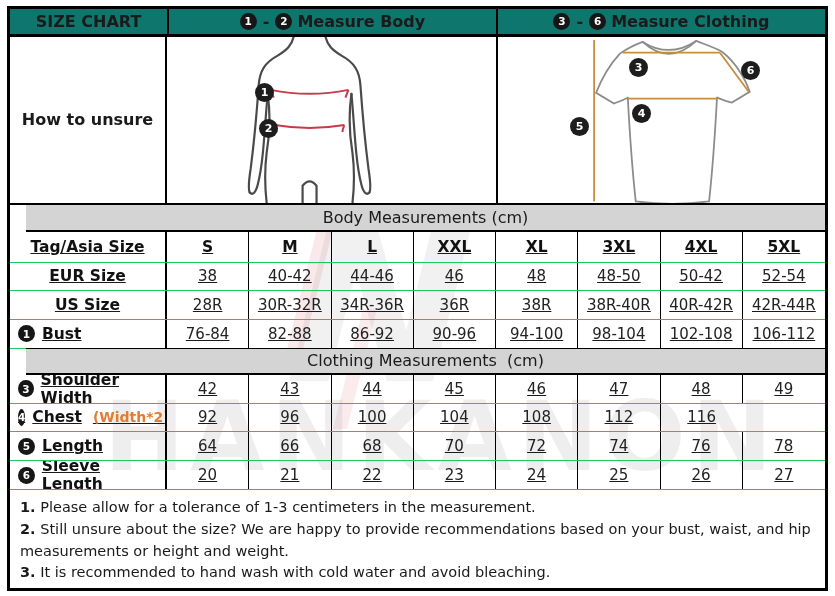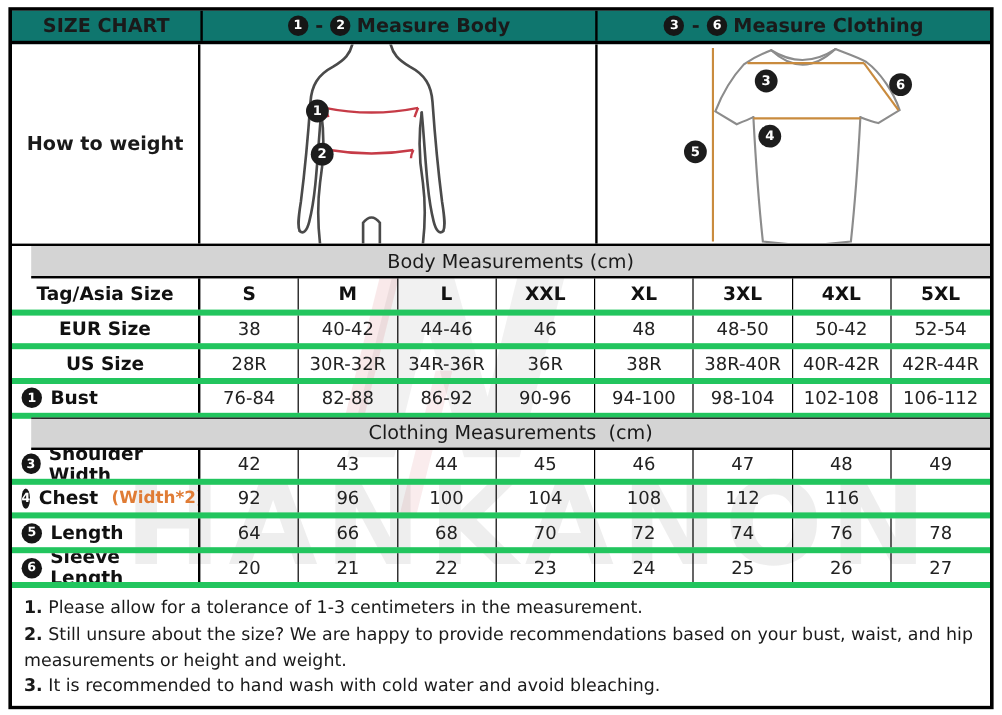--- a/index.html
+++ b/index.html
@@ -33,21 +33,21 @@
   .howto-label { display:flex; align-items:center; justify-content:center; font-weight:bold; font-size:16px; border-right:2px solid #000; }
   .panel { position:relative; }
   .panel + .panel { border-left:2px solid #000; }
   .panel svg { position:absolute; inset:0; width:100%; height:100%; }
   .fig-badge { position:absolute; width:19px; height:19px; border-radius:50%; background:#1d1d1d; color:#fff; font-size:11px; font-weight:bold; display:flex; align-items:center; justify-content:center; z-index:2; }
 
   
   .bar { height:27px; background:#d4d4d4; border-bottom:2px solid #000; display:flex; align-items:center; justify-content:center; font-weight:normal; font-size:16px; white-space:pre;margin-left:16px; }
 
   
-  .trow { display:grid; grid-template-columns:157px repeat(8,1fr); border-bottom:5px solid #22c55e; background:transparent; }
+  .trow { display:grid; grid-template-columns:157px repeat(8,1fr); border-bottom:1px solid #22c55e; background:transparent;text-decoration:underline; }
   .trow.h30 { height:31px; }
   .trow.h29 { height:29px; }
   .trow:last-of-type { border-bottom:2px solid #000; }
   .cell { display:flex; align-items:center; justify-content:center; font-size:15px; color:#222; border-right:1px solid #000; overflow:hidden; }
   .cell:last-child { border-right:none; }
   .cell.lbl { font-weight:bold; color:#111; font-size:15.5px; }
   .cell.lbl.left { justify-content:flex-start; padding-left:8px; gap:7px; }
   .cell.lbl.thick { border-right:2px solid #000; }
   .orange-note { color:#e07c35; font-weight:bold; font-size:14px; margin-left:4px; }
 
@@ -82,21 +82,21 @@
       </div>
       <div class="hdr-cell">
         <span class="badge sm">3</span>
           <span class="hyph">-</span>
           <span class="badge sm">6</span>
         <span>Measure Clothing</span>
       </div>
     </div>
 
     <div class="howto zrow">
-      <div class="howto-label">How to weight</div>
+      <div class="howto-label">How to unsure</div>
 
       <div class="panel">
         <svg viewBox="0 0 330 170" preserveAspectRatio="none">
           <g fill="none" stroke="#4a4a4a" stroke-width="2.2" stroke-linecap="round">
             <path d="M127,0 C125,8 121,13 111,19 C98,26 93,35 92,49 C90,78 87,110 84,134 C82,147 81,155 83,159"></path>
             <path d="M83,159 C86,162 89,159 91,151 C93.5,141 95,130 96,120 C98,100 99,80 101,58"></path>
             <path d="M101,58 C104,80 103,100 100,118 C98,134 98,152 100,170"></path>
             <path d="M159,0 C161,8 165,13 175,19 C188,26 193,35 194,49 C196,78 199,110 202,134 C204,147 205,155 203,159"></path>
             <path d="M203,159 C200,162 197,159 195,151 C192.5,141 191,130 190,120 C188,100 187,80 185,58"></path>
             <path d="M185,58 C182,80 183,100 186,118 C188,134 188,152 186,170"></path>

